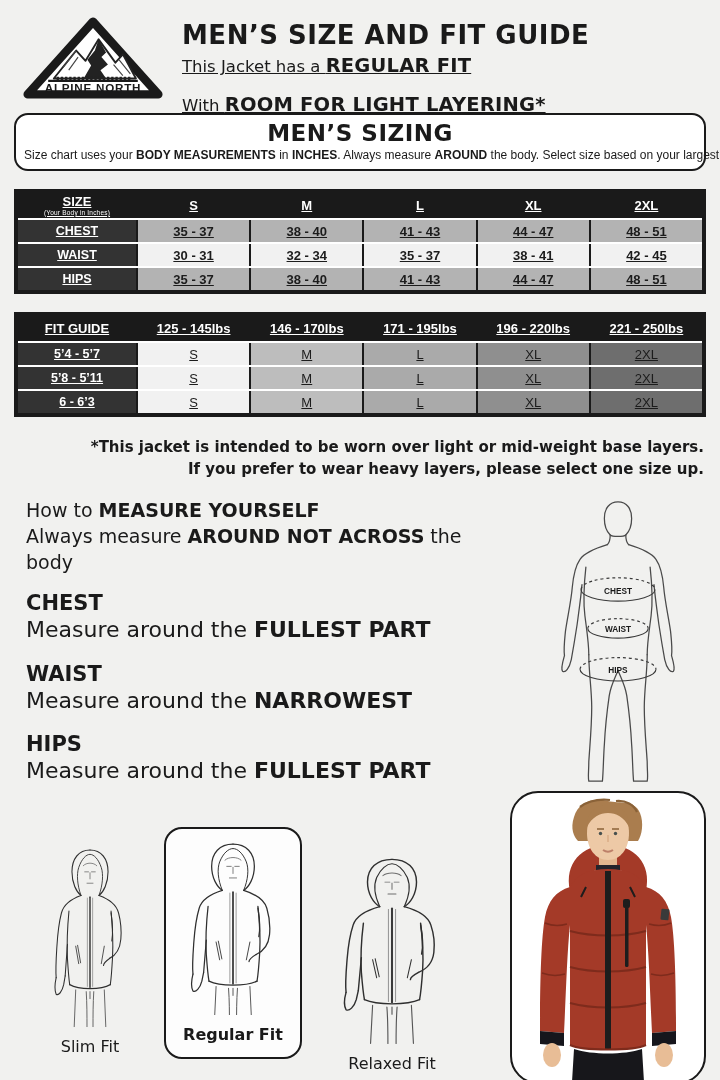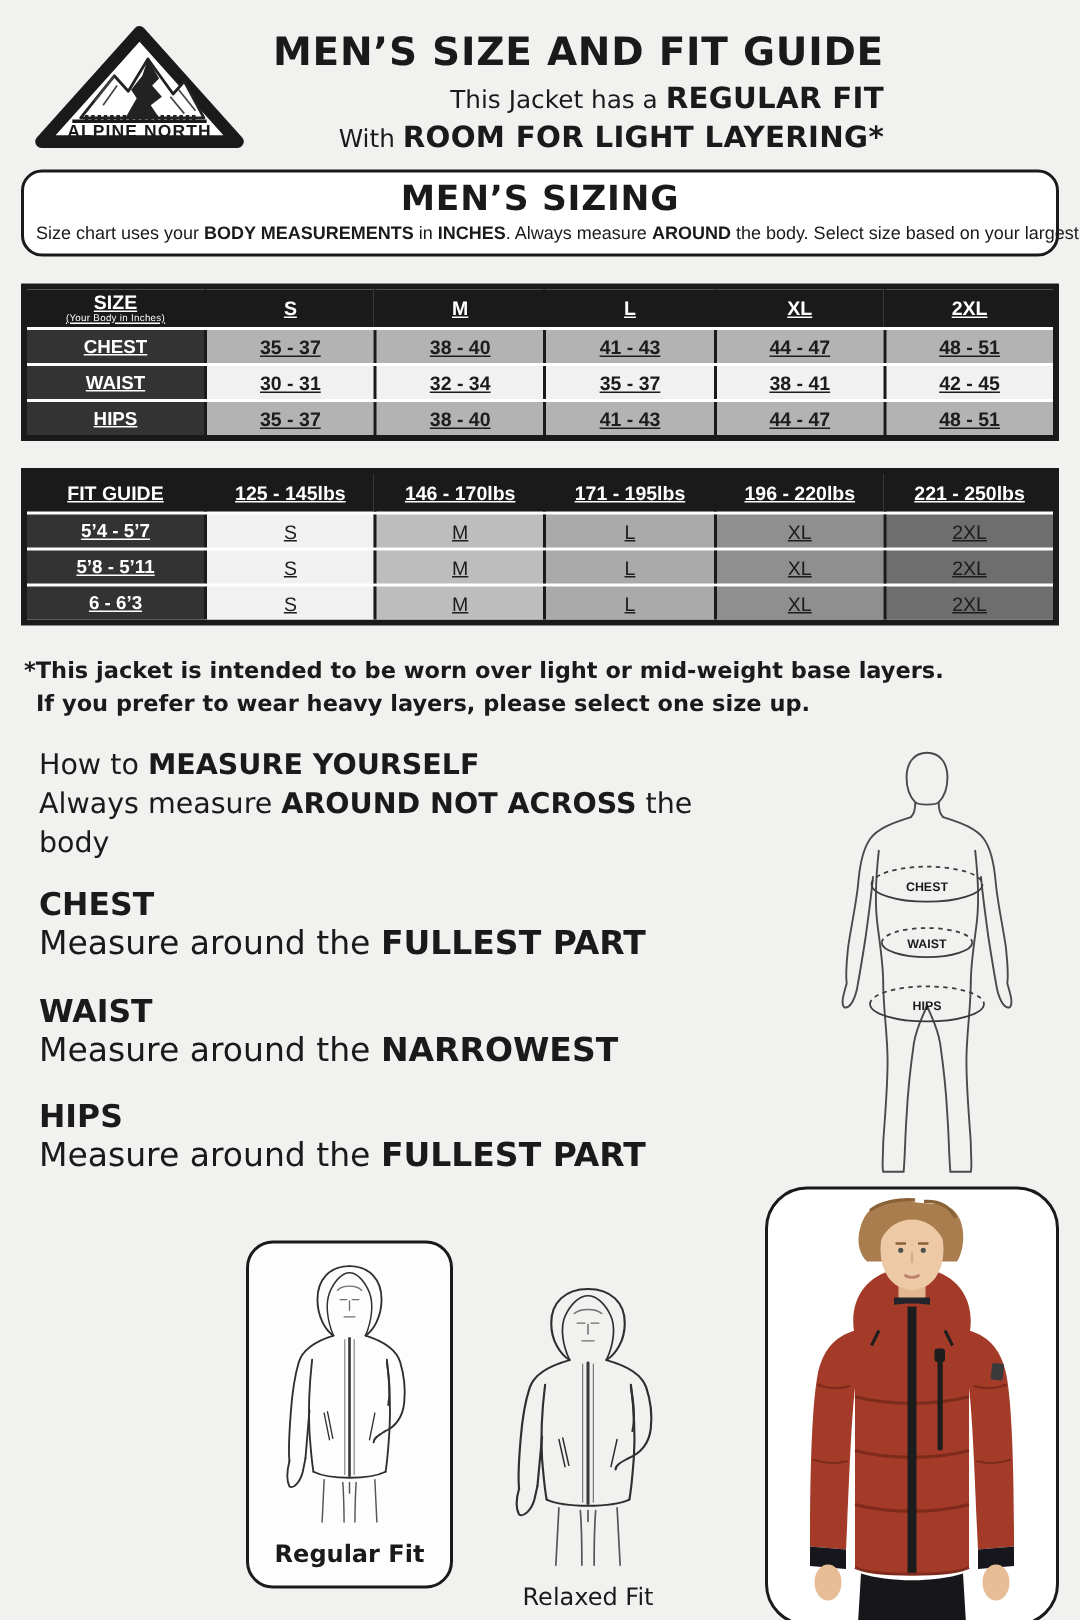--- a/index.html
+++ b/index.html
@@ -5,25 +5,25 @@
   html,body{margin:0;padding:0;}
   body{
     width:720px;height:1080px;overflow:hidden;position:relative;
     background:var(--page_bg,#f1f1ef);
     font-family:"Liberation Sans",sans-serif;color:#1a1a1a;
     -webkit-font-smoothing:antialiased;
   }
   
   .header{display:flex;align-items:flex-start;gap:18px;padding:16px 14px 0 22px;height:100px;box-sizing:border-box;}
   .logo-svg{width:142px;height:84px;flex:0 0 auto;}
-  .titles{padding-top:6px;font-family:"DejaVu Sans",sans-serif;text-align:right;}
+  .titles{padding-top:6px;font-family:"DejaVu Sans",sans-serif;}
   .title{font-size:26px;font-weight:bold;letter-spacing:.5px;line-height:1.05;}
-  .sub{font-size:16.5px;margin-top:5px;line-height:1.25;}
+  .sub{font-size:16.5px;margin-top:5px;line-height:1.25;text-decoration:underline;}
   .sub b{font-size:19.5px;letter-spacing:.2px;}
-  .sub.second{margin-top:1px;}
+  .sub.second{margin-top:14px;}
   
   .sizing-box{
     margin:13px 14px 0 14px;background:#fff;border:2px solid var(--ink,#1a1a1a);
     border-radius:14px;text-align:center;padding:5px 8px 7px 8px;
   }
   .sizing-box .bt{font-size:23px;font-weight:bold;letter-spacing:.5px;font-family:"DejaVu Sans",sans-serif;}
   .sizing-box .bd{font-size:12px;margin-top:2px;white-space:nowrap;}
   
   .tbl{
     display:grid;grid-template-columns:118px repeat(5,1fr);
@@ -33,21 +33,21 @@
   .c{display:flex;align-items:center;justify-content:center;height:22px;font-size:13px;text-decoration:underline;}
   .c.hc{height:25px;background:var(--ink,#1a1a1a);color:#fff;font-weight:bold;flex-direction:column;line-height:1;}
   .c.lc{background:var(--label_cell,#333);color:#fff;font-weight:bold;font-size:12.5px;}
   .c.dc{font-weight:bold;color:#1c1c1c;border-left:2px solid var(--ink,#1a1a1a);text-align:right;}
   .c.hc.v{border-left:2px solid var(--ink,#1a1a1a);}
   .c .tiny{font-size:6.5px;font-weight:normal;margin-top:2px;letter-spacing:.2px;}
   .size-tbl .r-gray{background:var(--cell_gray,#b3b3b3);}
   .size-tbl .r-light{background:var(--cell_light,#f1f1f1);}
   .fit-tbl .dc{font-weight:normal;}
   
-  .note{margin:20px 16px 0 16px;font-family:"DejaVu Sans",sans-serif;font-weight:bold;font-size:15px;line-height:1.45;}
+  .note{margin:20px 16px 0 16px;font-family:"DejaVu Sans",sans-serif;font-weight:bold;font-size:15px;line-height:1.45;text-align:right;}
   .note .l2{padding-left:8px;}
   
   .measure-row{display:flex;margin:16px 0 0 0;height:292px;gap:28px;}
   .measure-text{flex:1;padding-left:26px;font-family:"DejaVu Sans",sans-serif;font-size:19px;line-height:1.38;}
   .measure-text .b{font-weight:bold;}
   .m-item{margin-top:17px;}
   .m-item .mt{font-size:21px;font-weight:bold;line-height:1.1;}
   .m-item .md{font-size:22px;}
   .body-diagram{width:176px;height:292px;margin-right:14px;flex:0 0 auto;}
   
@@ -249,20 +249,26 @@
         <path d="M80 170 C79 184 79 198 79 210"></path>
         <path d="M94 168 L96 210"></path>
         <path d="M75 170 L75 178"></path>
       </g>
     </g>
   </defs>
 </svg>
 
 <div class="bottom-row">
 
+  <div class="fig fig-slim">
+    <svg class="figsvg" viewBox="0 0 150 215">
+      <use href="#jacketfig" transform="translate(10.5,0) scale(0.86,1)"></use>
+    </svg>
+    <div class="fig-label">Slim Fit</div>
+  </div>
 
   <div class="regular-box">
     <svg class="figsvg" viewBox="0 0 150 200">
       <use href="#jacketfig"></use>
     </svg>
     <div class="fig-label">Regular Fit</div>
   </div>
 
   <div class="fig fig-relaxed">
     <svg class="figsvg" viewBox="0 0 150 215">

